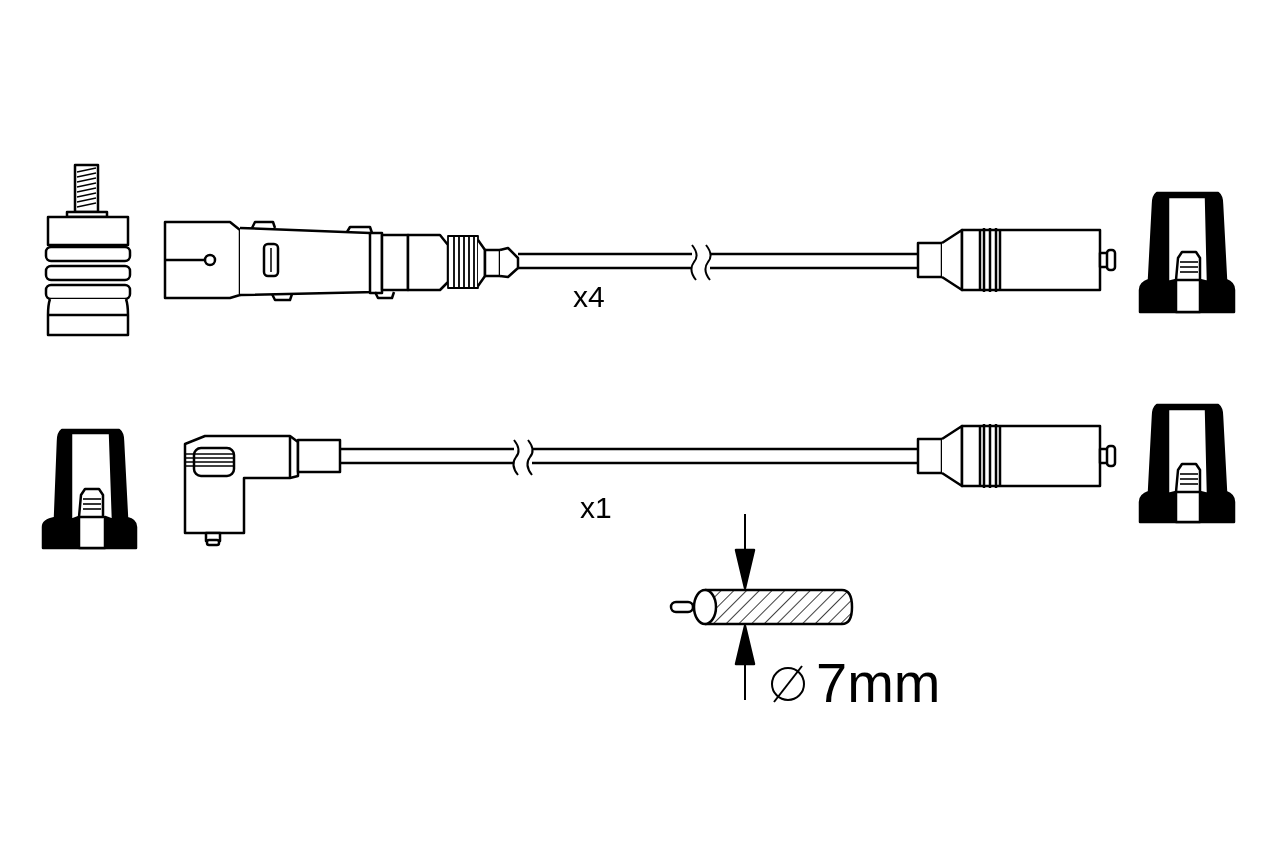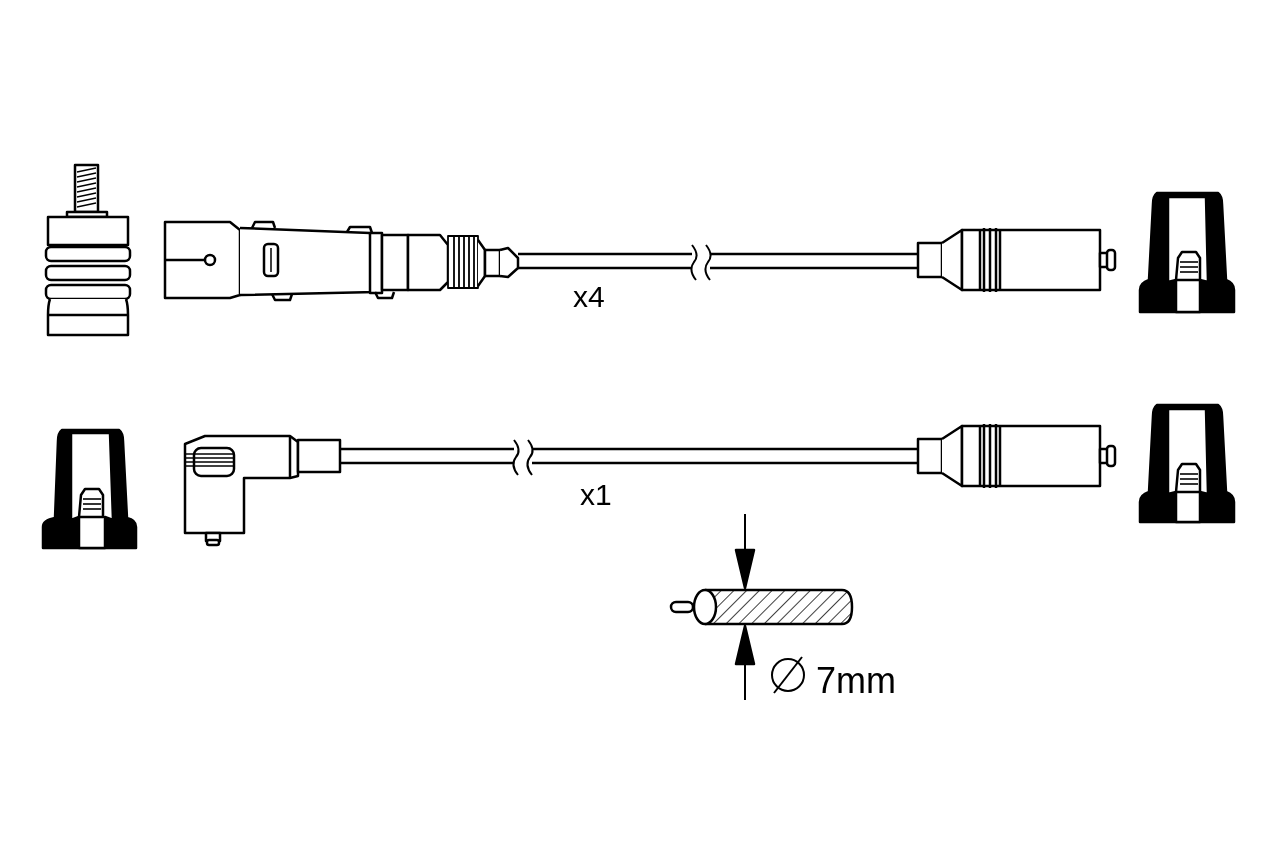--- a/index.html
+++ b/index.html
@@ -1,21 +1,21 @@
 <!DOCTYPE html>
 <html><head>
 <meta charset="utf-8">
 <style>
   html, body { margin:0; padding:0; background:#ffffff; }
   body { width:1280px; height:853px; position:relative; overflow:hidden; font-family:"Liberation Sans", sans-serif; }
   svg#diagram { position:absolute; left:0; top:0; }
   .label { position:absolute; color:#000; font-family:"Liberation Sans", sans-serif; font-size:30px; line-height:1; }
   #qty4 { left:573px; top:282px; }
-  #qty1 { left:580px; top:480px; }
-  #dia { left:768px; top:655px; font-size:36px; }
+  #qty1 { left:580px; top:493px; }
+  #dia { left:768px; top:655px; font-size:56px; }
   #dia .sym { display:inline-block; width:40px; height:40px; position:relative; margin-right:8px; vertical-align:-2px; }
 </style>
 </head>
 <body>
 
 <svg id="diagram" width="1280" height="853" viewBox="0 0 1280 853" xmlns="http://www.w3.org/2000/svg" fill="none" stroke="#000" stroke-width="2.5" stroke-linejoin="round">
   <defs>
     <pattern id="hatch" width="9" height="9" patternUnits="userSpaceOnUse" patternTransform="rotate(45)">
       <line x1="0" y1="0" x2="0" y2="9" stroke="#000" stroke-width="1.5"></line>
     </pattern>

